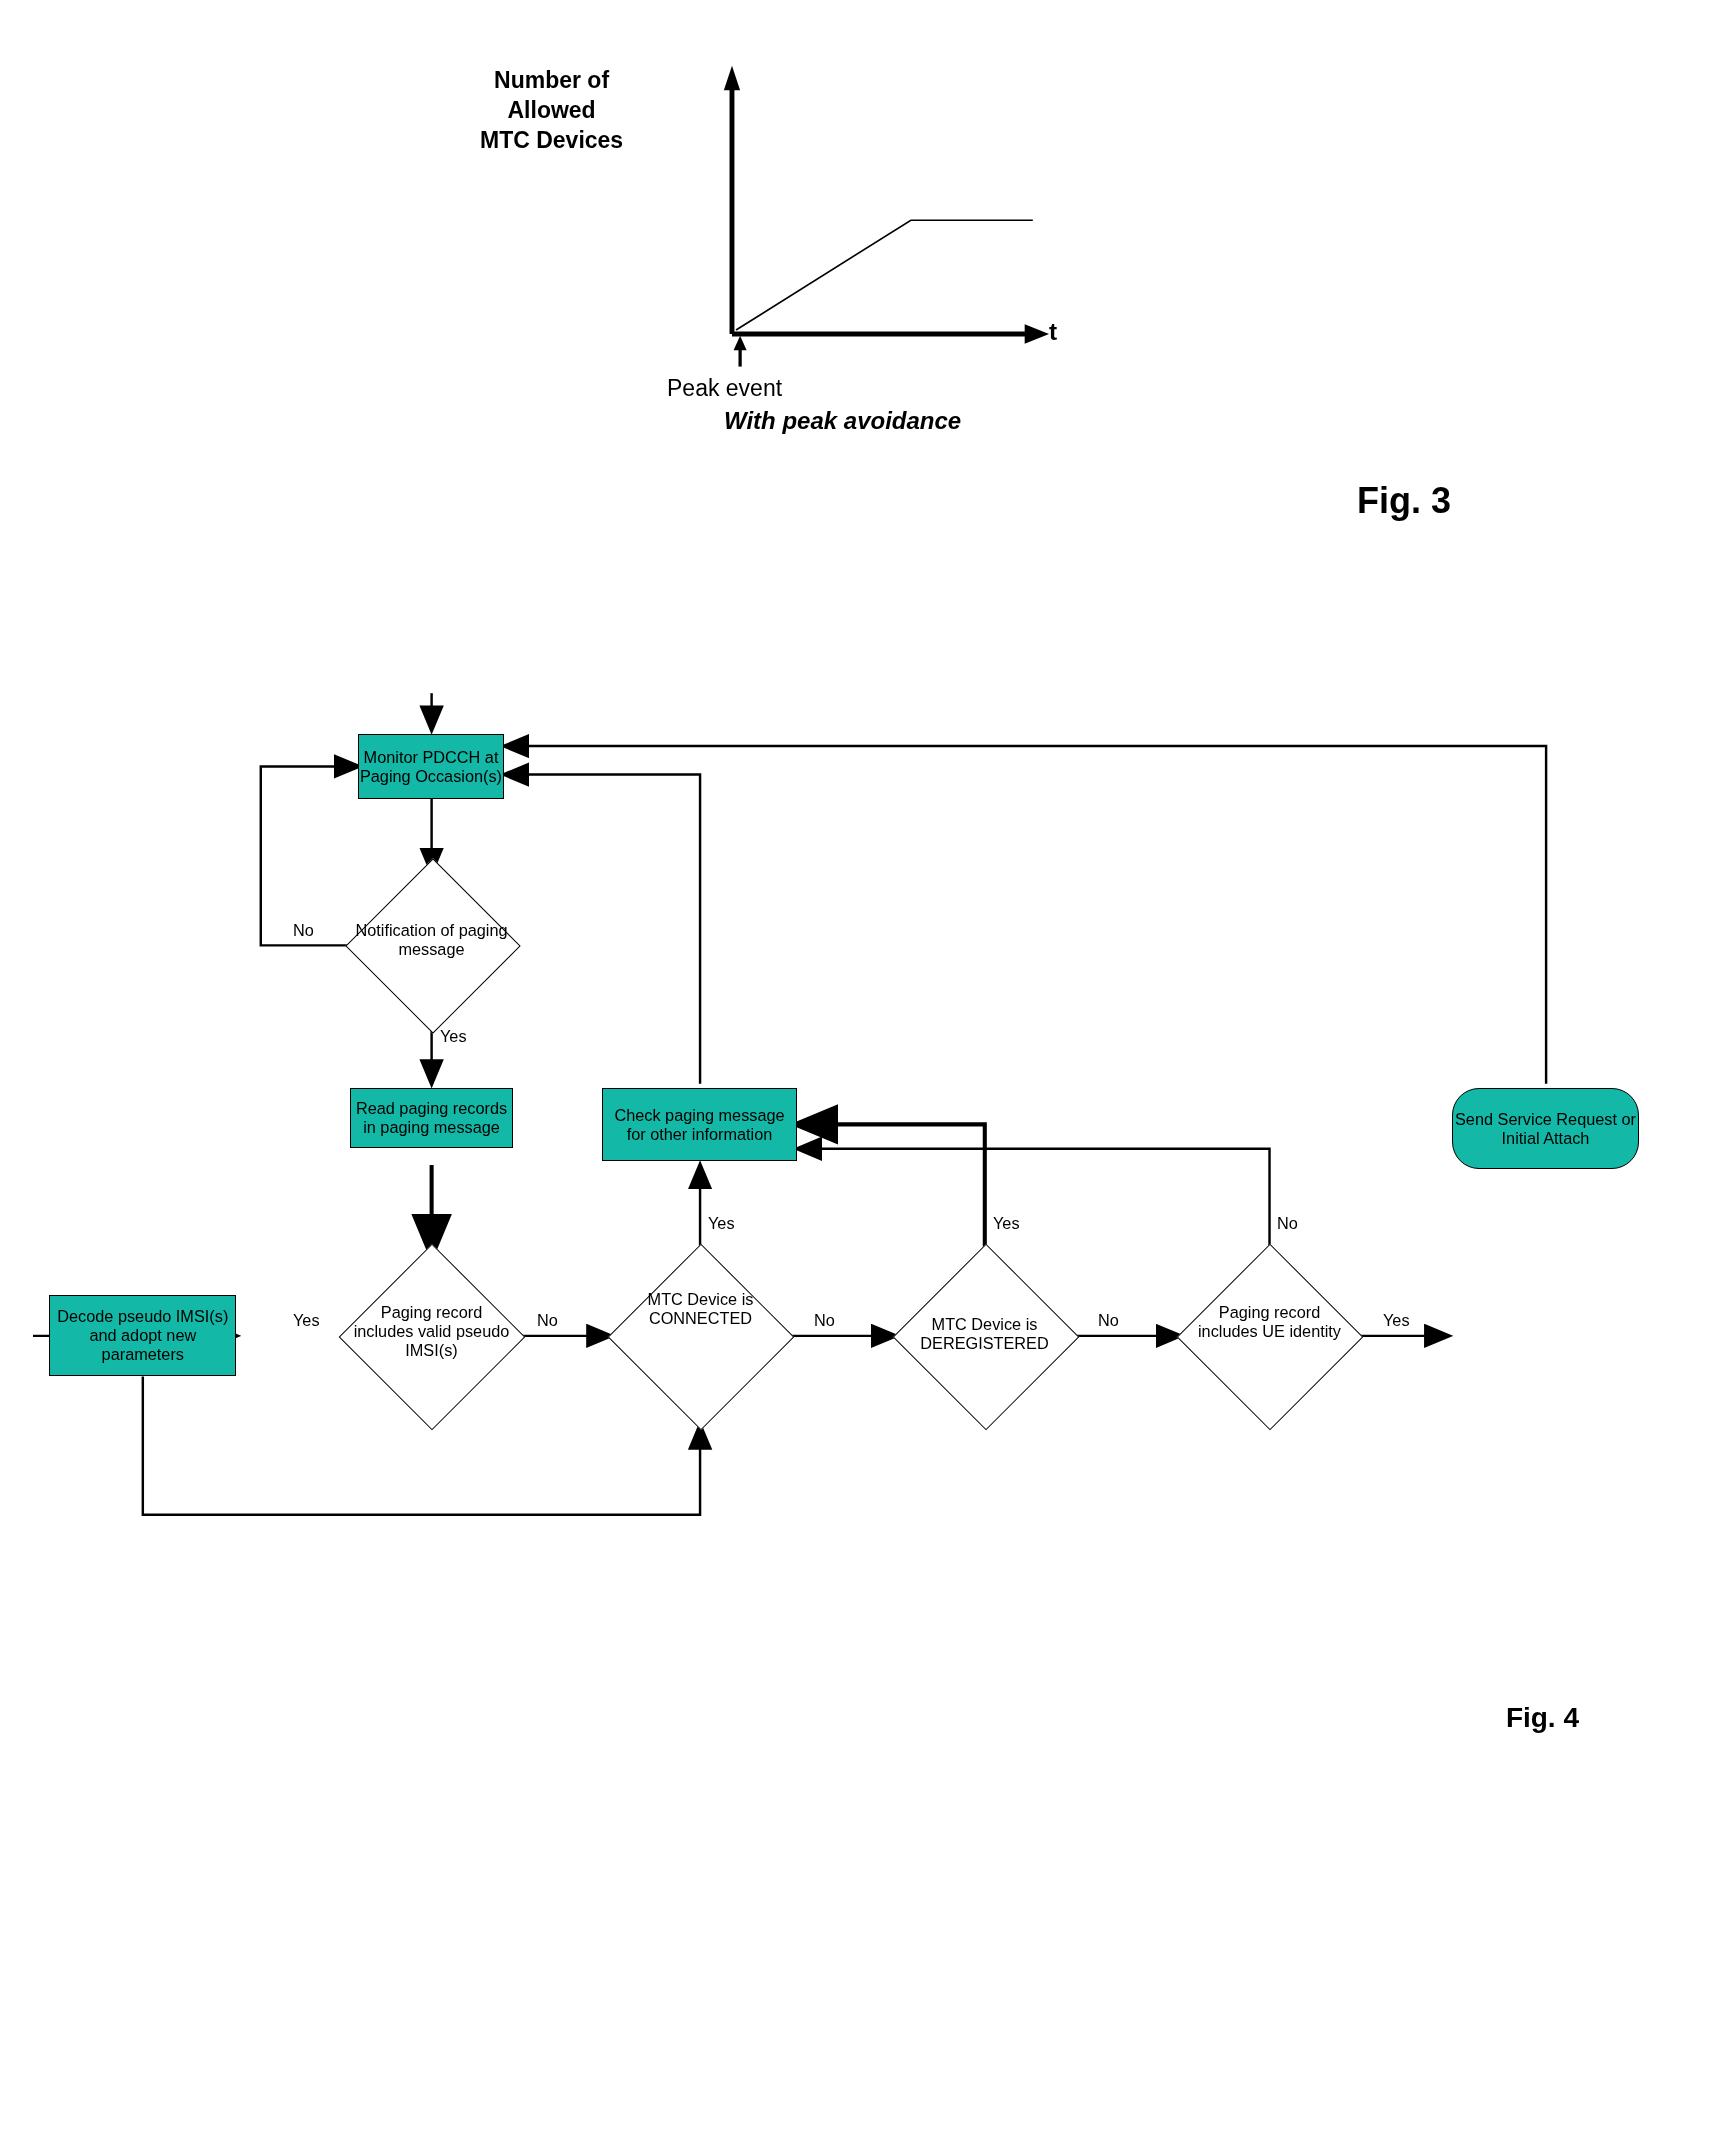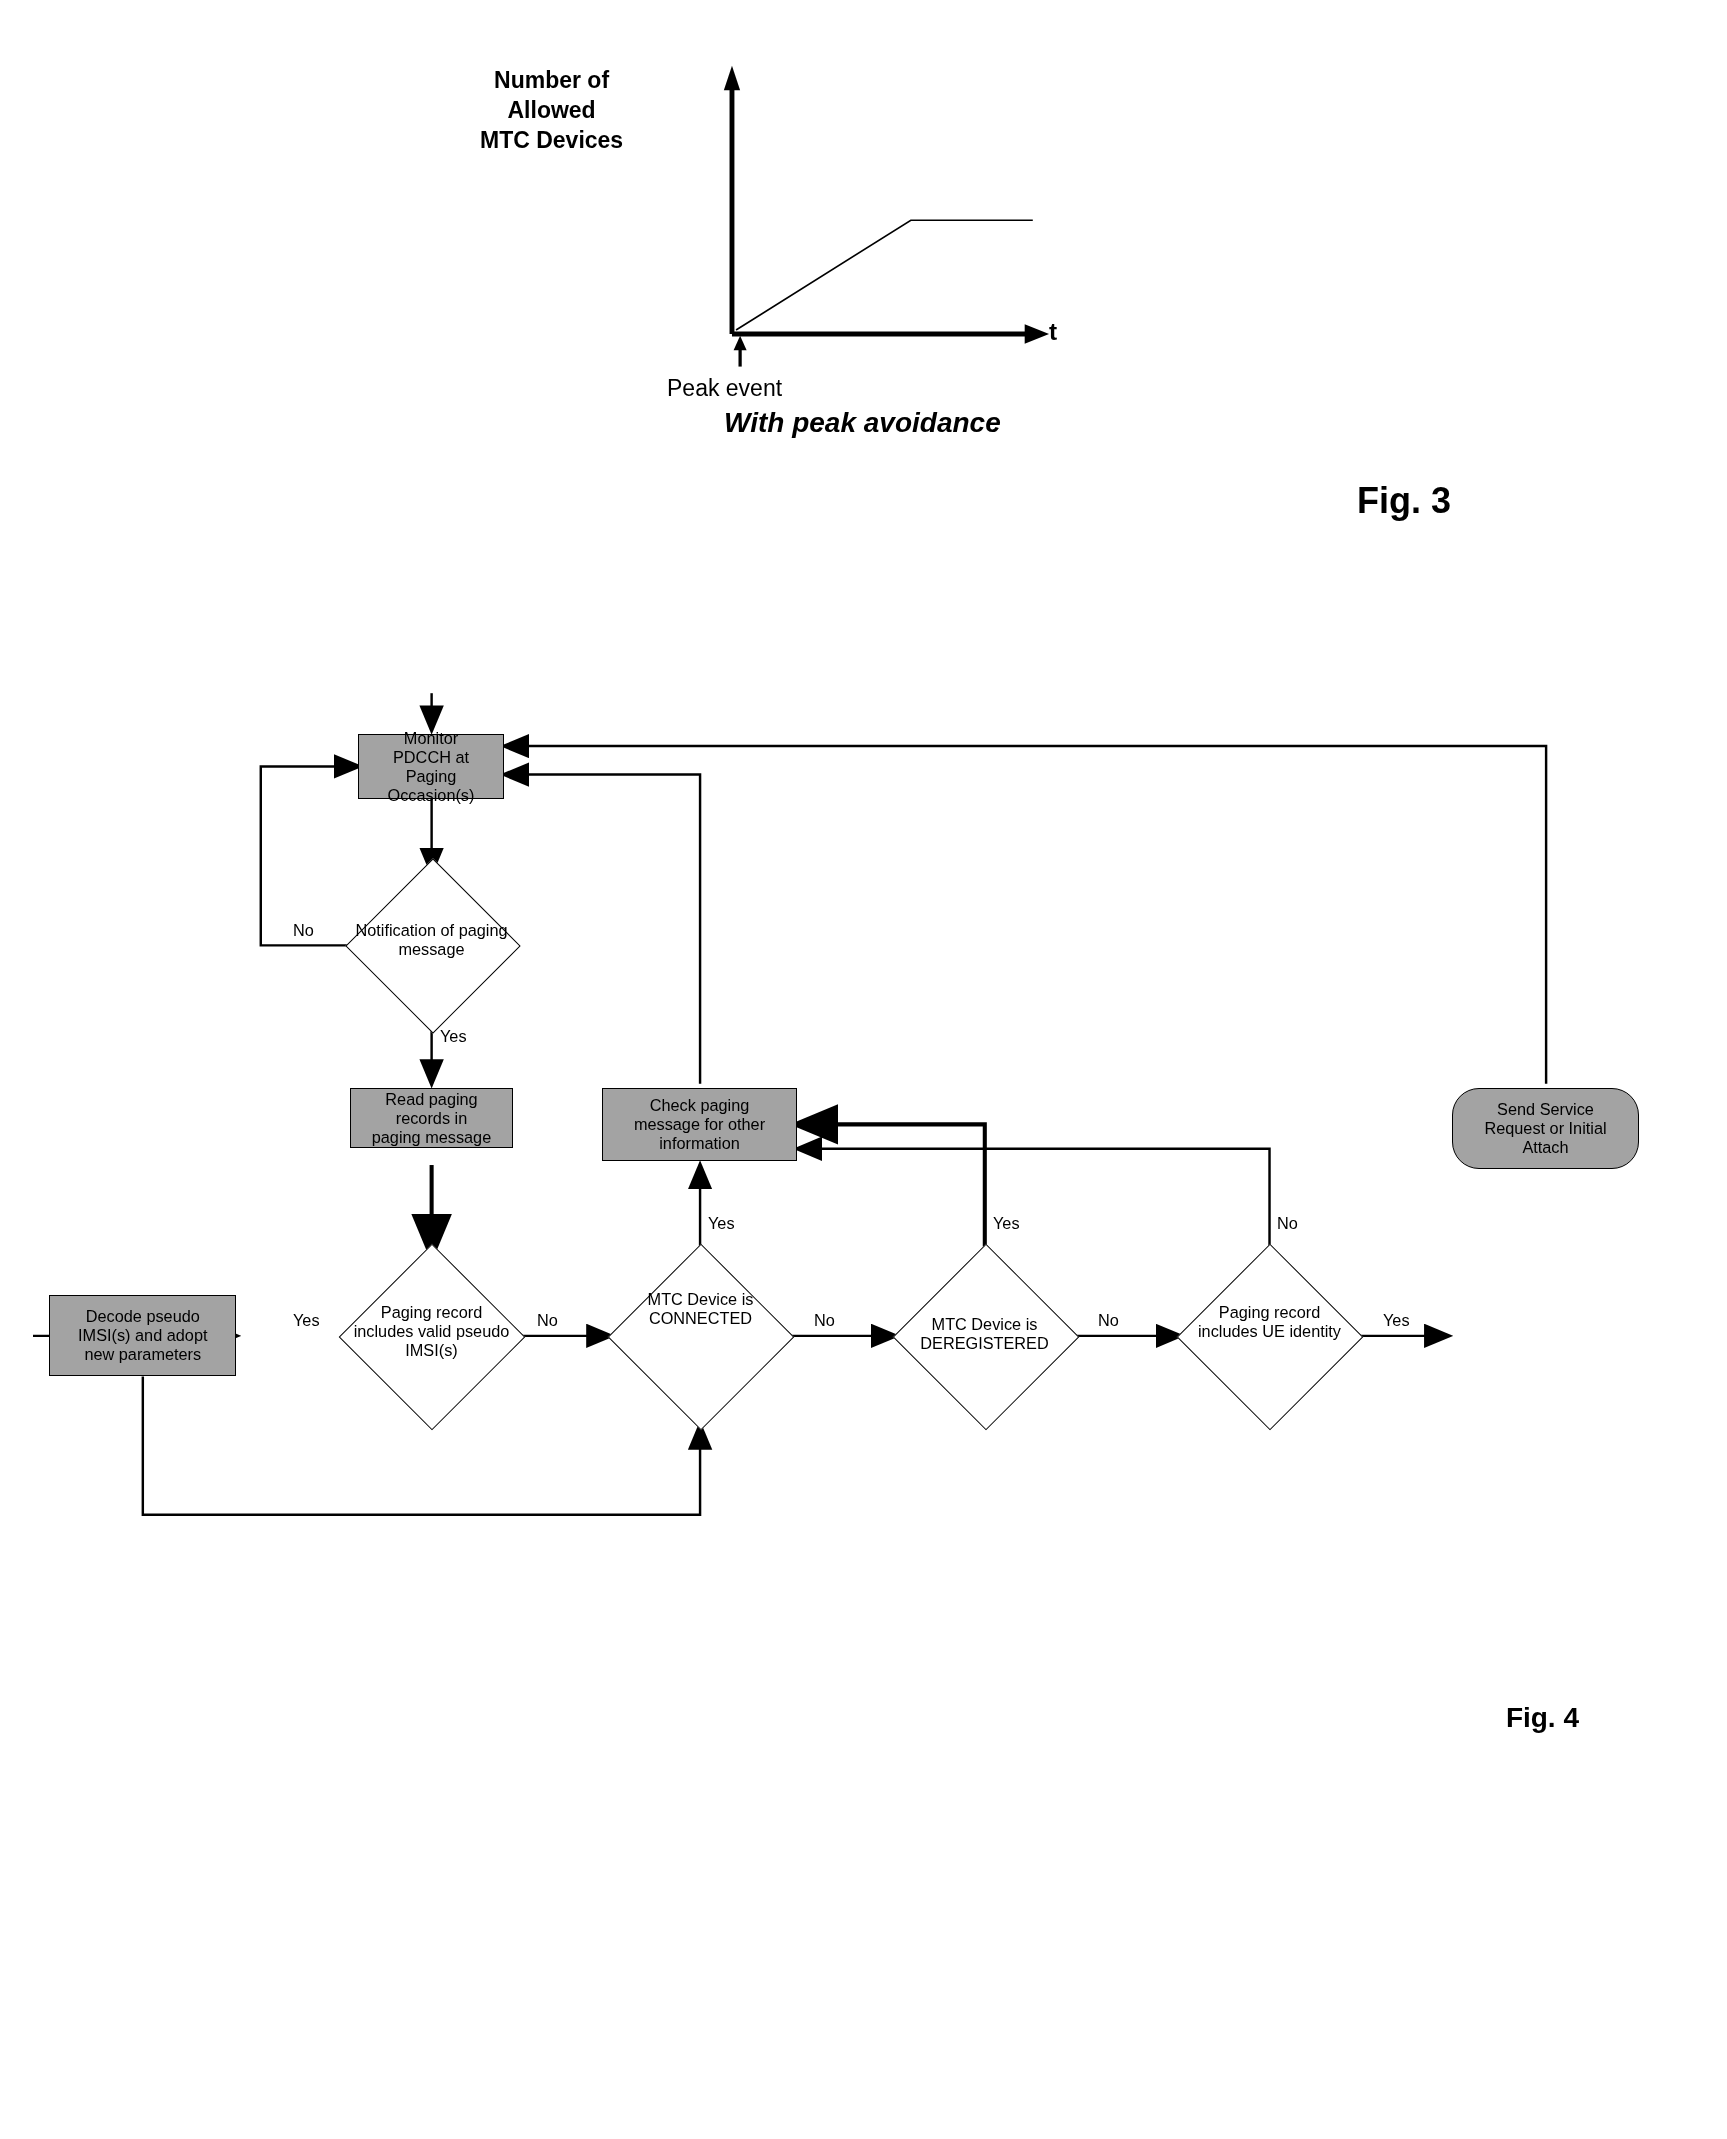--- a/index.html
+++ b/index.html
@@ -36,21 +36,21 @@
     left: 309px;
     top: 342px;
     font-size: 23px;
   }
   .peak-avoidance-label {
     position: absolute;
     left: 366px;
     top: 374px;
     font-style: italic;
     font-weight: bold;
-    font-size: 28px;
+    font-size: 24px;
   }
   .fig3-title {
     position: absolute;
     right: 81px;
     top: 488px;
     font-weight: bold;
     font-size: 36px;
   }
   .fig4-container {
     position: relative;
@@ -61,27 +61,27 @@
   .fig4-title {
     position: absolute;
     right: 81px;
     top: 1017px;
     font-weight: bold;
     font-size: 28px;
   }
   .flow-box {
     position: absolute;
     border: 1.6px solid black;
-    background: #a3a3a3;
+    background: #14b8a6;
     text-align: center;
     font-size: 16.3px;
     display: flex;
     align-items: center;
     justify-content: center;
-    padding: 19px;
+    padding: 0;
     box-sizing: border-box;
   }
   .diamond {
     position: absolute;
     width: 163px;
     height: 163px;
     transform: rotate(45deg);
     border: 1.6px solid black;
     background: white;
   }

